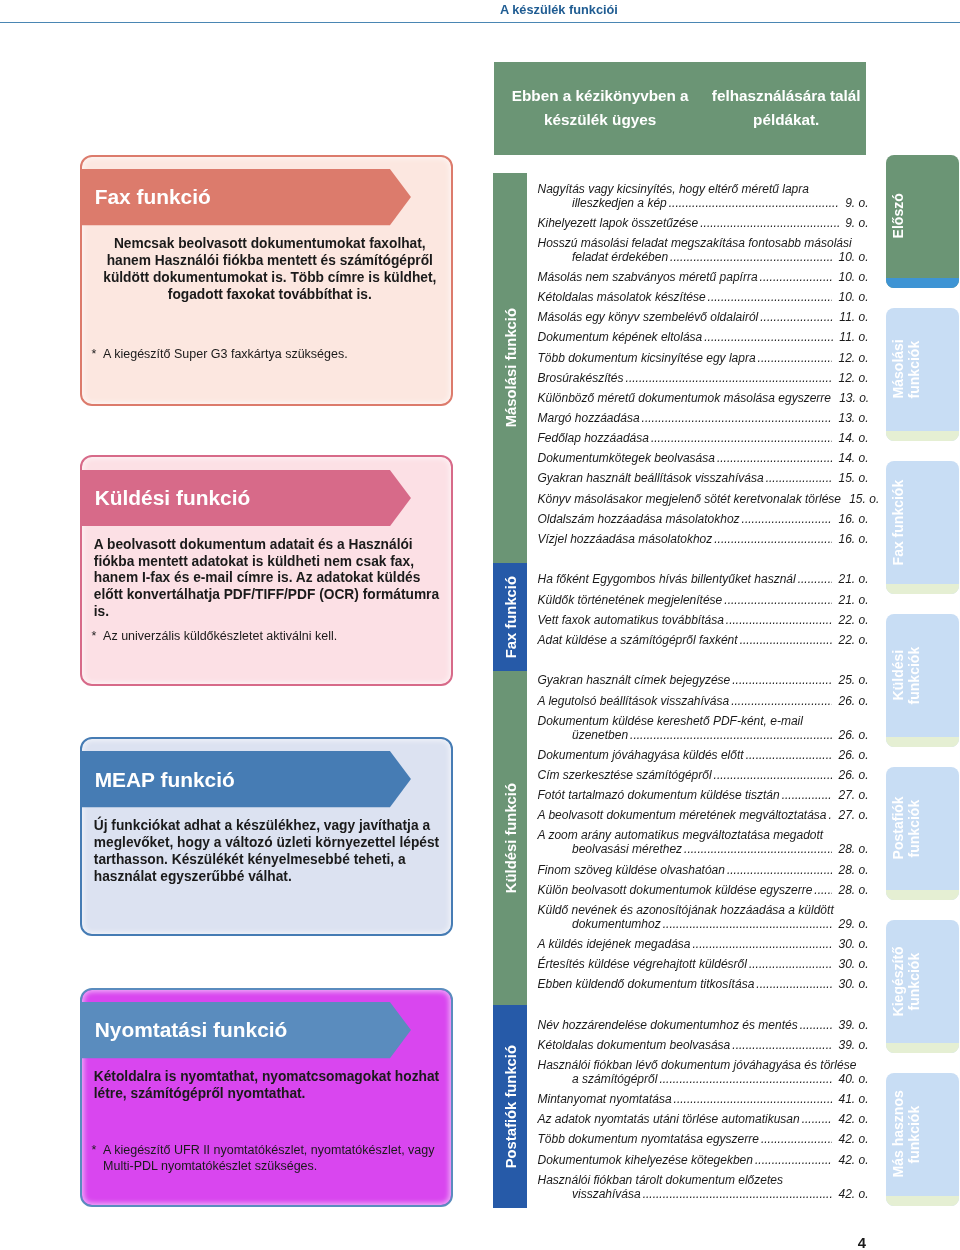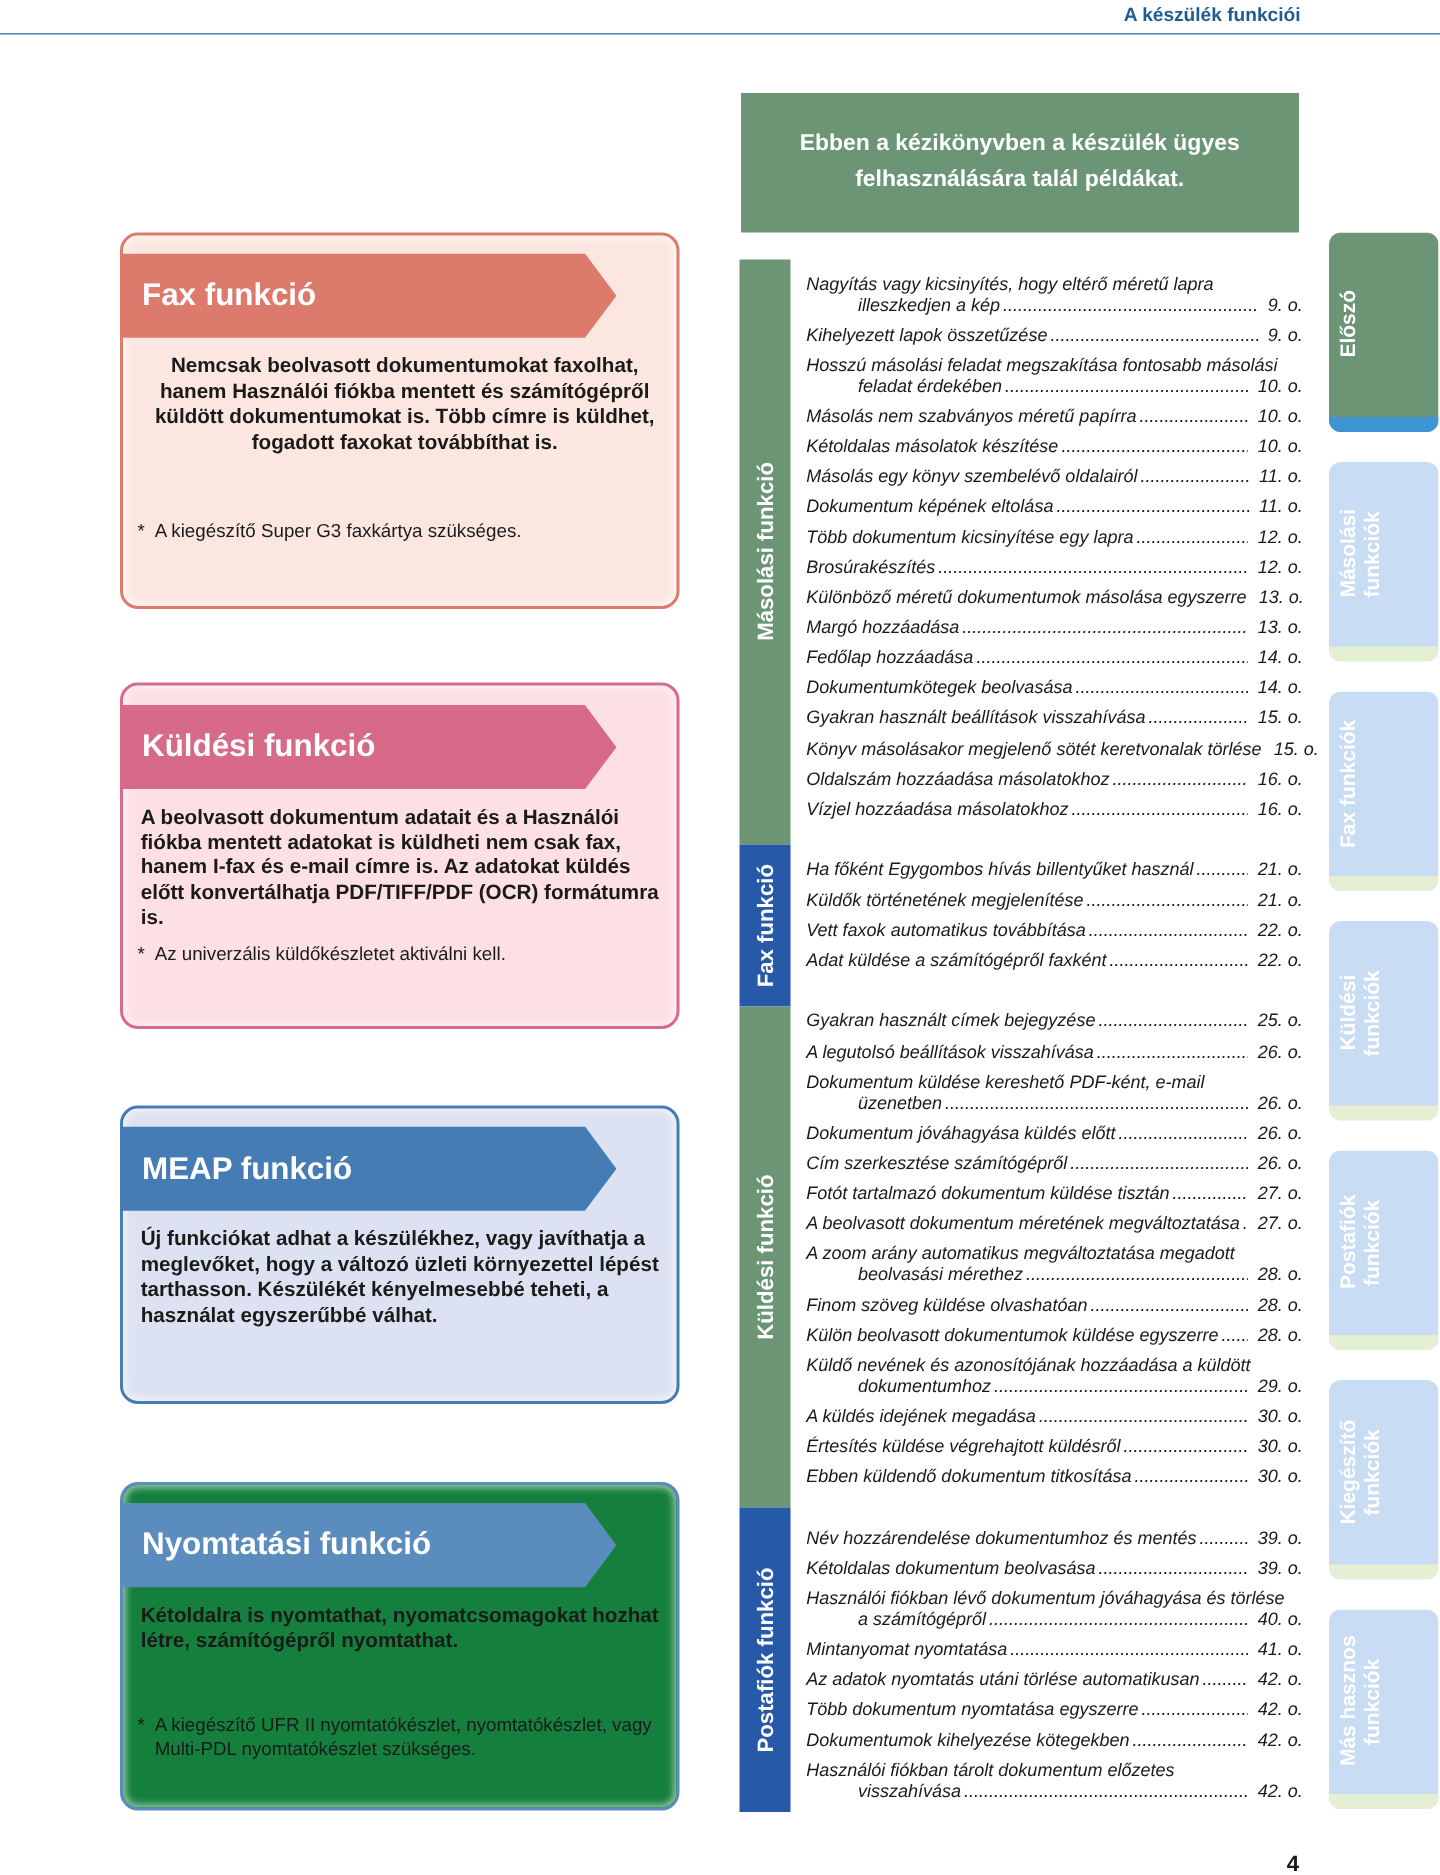--- a/index.html
+++ b/index.html
@@ -2,27 +2,27 @@
 <html><head>
 <meta charset="utf-8">
 <title>A készülék funkciói</title>
 <style>
   html,body{margin:0;padding:0;background:#fff;}
   body{width:960px;height:1250px;font-family:"Liberation Sans",sans-serif;position:relative;overflow:hidden;
        -webkit-font-smoothing:antialiased;}
   .page{position:absolute;left:0;top:0;width:960px;height:1250px;}
 
   
-  #header-title{position:absolute;left:500px;top:1.6px;width:367px;text-align:right;
+  #header-title{position:absolute;left:500px;top:1.6px;width:367px;text-align:left;
      font-size:12.75px;font-weight:bold;color:#1F5C92;line-height:16px;}
   #header-rule{position:absolute;left:0;top:21.5px;width:960px;height:1.8px;background:#4A86B3;}
 
   
   #intro-banner{position:absolute;left:493.8px;top:62px;width:372px;height:92.6px;background:#6B9575;
-     color:#ffffff;display:flex;flex-direction:column;align-items:center;justify-content:center;
+     color:#ffffff;display:flex;align-items:center;justify-content:center;
      font-weight:bold;font-size:15.3px;line-height:24.7px;text-align:center;}
 
   
   .card{position:absolute;left:80px;width:373px;box-sizing:border-box;border-width:2.5px;border-style:solid;
         border-radius:12px;overflow:hidden;}
   .card::before{content:"";position:absolute;left:0;top:0;right:0;bottom:0;border-radius:10px;
         box-shadow:inset 0 0 5px 2px rgba(255,255,255,.55);pointer-events:none;}
   .card-head{position:absolute;left:-2px;top:12.6px;height:56.2px;}
   .card-head svg{display:block;}
   .card-title{position:absolute;left:12.7px;top:12.6px;height:56.2px;display:flex;align-items:center;
@@ -105,21 +105,21 @@
       </div>
       <div class="card" style="top: 736.9px; height: 199.1px; border-color: rgb(70, 124, 180); background: rgb(220, 226, 241);">
         <div class="card-head">
           <svg width="331" height="56.2" viewBox="0 0 331 56.2" xmlns="http://www.w3.org/2000/svg">
             <path d="M0 0 H310 L331 28.1 L310 56.2 H0 Z" fill="#467CB4"></path>
           </svg>
         </div>
         <div class="card-title">MEAP funkció</div>
         <div class="card-body" style="top: 79.4px;">Új funkciókat adhat a készülékhez, vagy javíthatja a meglevőket, hogy a változó üzleti környezettel lépést tarthasson. Készülékét kényelmesebbé teheti, a használat egyszerűbbé válhat.</div>
       </div>
-      <div class="card" style="top: 987.8px; height: 219.3px; border-color: rgb(90, 140, 190); background: #15803d;">
+      <div class="card" style="top: 987.8px; height: 219.3px; border-color: rgb(90, 140, 190); background: #d946ef;">
         <div class="card-head">
           <svg width="331" height="56.2" viewBox="0 0 331 56.2" xmlns="http://www.w3.org/2000/svg">
             <path d="M0 0 H310 L331 28.1 L310 56.2 H0 Z" fill="#5A8CBE"></path>
           </svg>
         </div>
         <div class="card-title">Nyomtatási funkció</div>
         <div class="card-body" style="top: 79.1px;">Kétoldalra is nyomtathat, nyomatcsomagokat hozhat létre, számítógépről nyomtathat.</div>
         <div class="card-note" style="top: 152px;">
           <span class="mk">*</span>
           <span class="tx">A kiegészítő UFR II nyomtatókészlet, nyomtatókészlet, vagy Multi-PDL nyomtatókészlet szükséges.</span>

